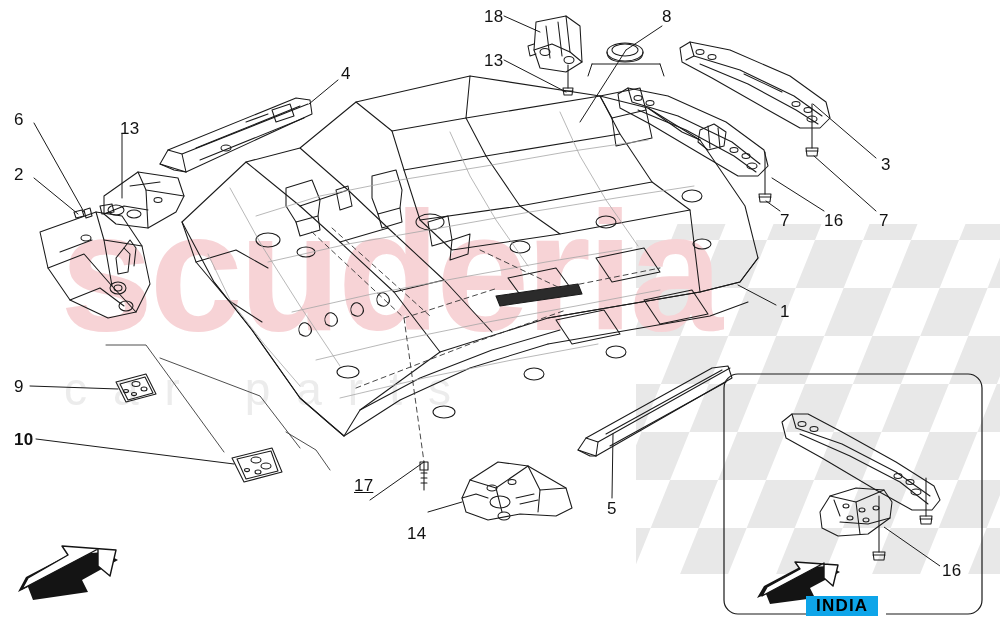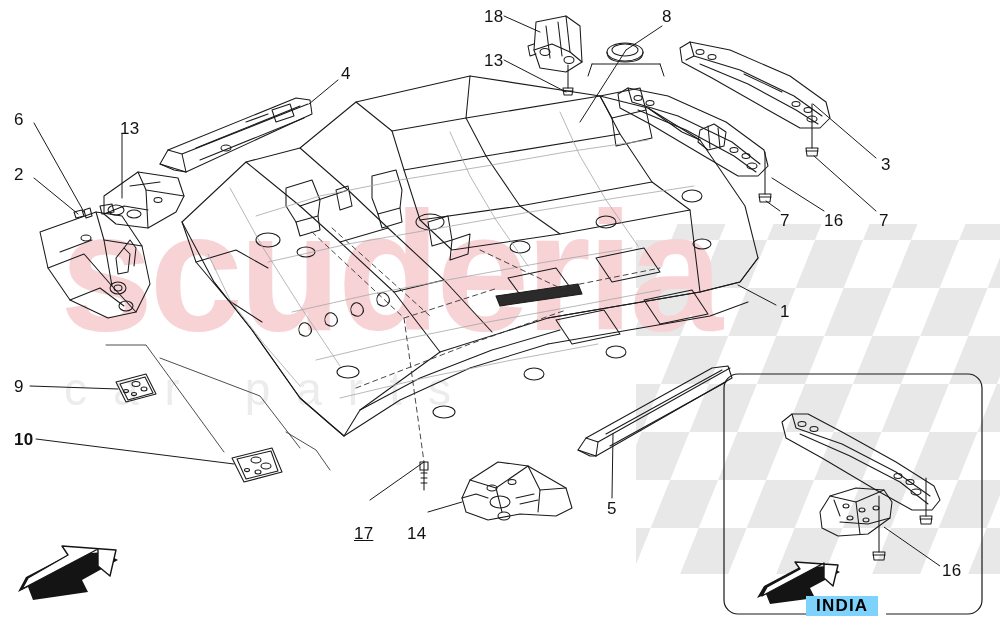--- a/index.html
+++ b/index.html
@@ -32,21 +32,21 @@
     white-space: nowrap;
     letter-spacing: 0.2px;
   }
   .india-label {
     position: absolute;
     font-family: "Liberation Sans", sans-serif;
     font-weight: bold;
     font-size: 17px;
     letter-spacing: 1.2px;
     color: #000000;
-    background: #7dd3fc;
+    background: #0ea5e9;
     padding: 0 10px;
   }
 </style>
 </head>
 <body>
 
 <div id="page">
 
   <svg class="layer" viewBox="0 0 1000 630" preserveAspectRatio="none">
     <defs>
@@ -431,18 +431,18 @@
   <div class="callout" style="left:780px; top:212px;">7</div>
   <div class="callout" style="left:879px; top:212px;">7</div>
   <div class="callout" style="left:662px; top:8px;">8</div>
   <div class="callout" style="left:14px;  top:378px;">9</div>
   <div class="callout" style="left:14px;  top:431px;font-weight:bold;">10</div>
   <div class="callout" style="left:484px; top:8px;">18</div>
   <div class="callout" style="left:484px; top:52px;">13</div>
   <div class="callout" style="left:120px; top:120px;text-align:center;">13</div>
   <div class="callout" style="left:407px; top:525px;">14</div>
   <div class="callout" style="left:824px; top:212px;">16</div>
-  <div class="callout" style="left:354px; top:525px;text-decoration:underline;">17</div>
+  <div class="callout" style="left:354px; top:477px;text-decoration:underline;">17</div>
   <div class="callout" style="left:942px; top:562px;">16</div>
 
   <div class="india-label" style="left:806px; top:596px;">INDIA</div>
 
 </div>
 
 </body></html>

